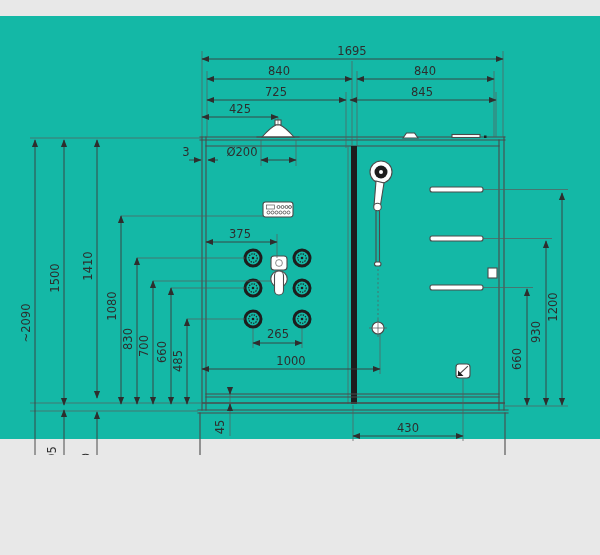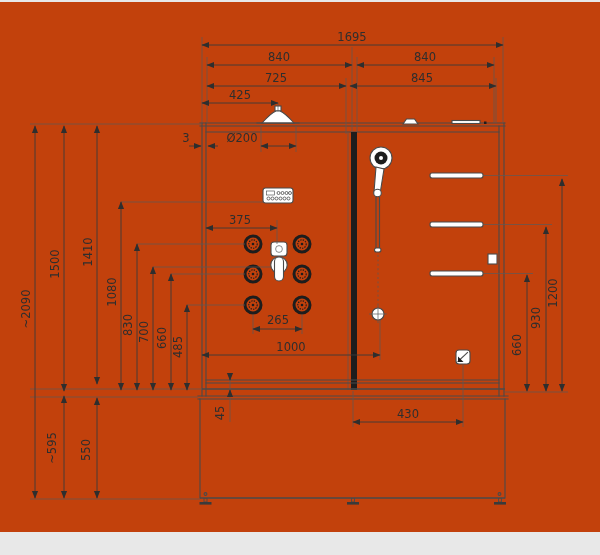--- a/index.html
+++ b/index.html
@@ -1,17 +1,17 @@
 <!DOCTYPE html>
 <html><head>
 <meta charset="utf-8">
 <style>
   html,body{margin:0;padding:0;background:#e8e8e8;}
   .stage{
-    width:600px;height:530px;background:#c2410c;position:relative;margin:2px auto;
+    width:600px;height:423px;background:#14b8a6;position:relative;margin:16px auto;
     font-family:"DejaVu Sans","Liberation Sans",sans-serif;
   }
   svg{display:block}
   text{
     font-family:"DejaVu Sans","Liberation Sans",sans-serif;
     font-size:11.5px;fill:#2e2e2e;
   }
   .struct{stroke:#4a4a4a;stroke-width:1.1;fill:none;stroke-linecap:square;}
   .struct2{stroke:#4a4a4a;stroke-width:1.6;fill:none;}
   .thin{stroke:#5a5a5a;stroke-width:0.7;fill:none;}

